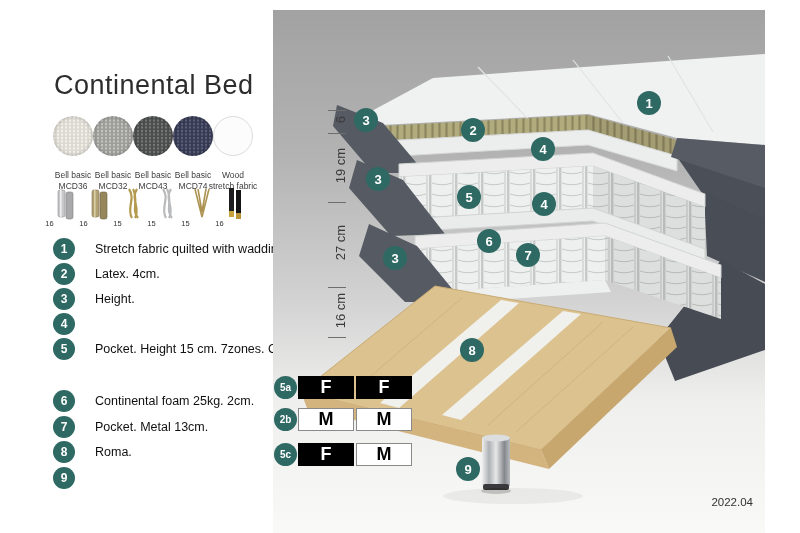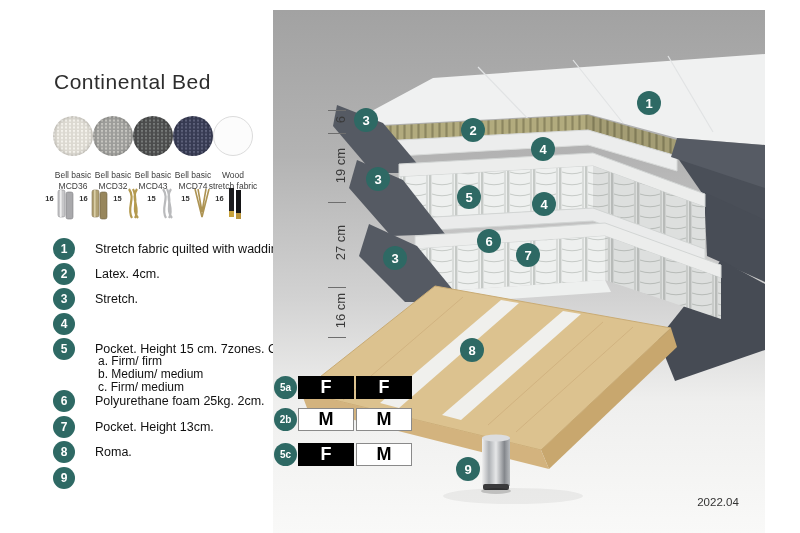--- a/index.html
+++ b/index.html
@@ -3,35 +3,35 @@
 <meta charset="utf-8">
 <style>
   html,body{margin:0;padding:0;}
   body{width:800px;height:533px;overflow:hidden;background:#ffffff;
        font-family:"Liberation Sans", sans-serif;position:relative;}
   .page{position:absolute;inset:0;}
 
   
   .title{position:absolute;left:52px;top:12px;font-size:47px;font-weight:300;
          letter-spacing:2px;color:#1b1b1b;}
-  .subtitle{position:absolute;left:54px;top:70px;font-size:21px;font-weight:300;
+  .subtitle{position:absolute;left:54px;top:70px;font-size:27px;font-weight:300;
             letter-spacing:.5px;color:#2d2d2d;}
 
   .swatches{position:absolute;left:53px;top:116px;display:flex;}
   .swatch{width:40px;position:relative;}
   .swatch-circle{width:40px;height:40px;border-radius:50%;background:#ccc;
                  box-shadow:inset 0 0 4px rgba(0,0,0,.25);}
   .swatch-circle.plain{box-shadow:none;border:1px solid #dcdcdc;width:38px;height:38px;}
   .swatch-label{position:absolute;top:54px;left:-9px;width:58px;text-align:center;
                 font-size:8.5px;line-height:1.25;color:#3c3c3c;}
 
   .legs-row{position:absolute;left:44px;top:186px;display:flex;}
   .leg-item{width:34px;display:flex;align-items:flex-start;}
   .leg-num{width:11px;text-align:center;padding-top:8px;}
-  .leg-num .n{font-size:7.5px;font-weight:bold;color:#333;display:block;}
+  .leg-num .n{font-size:7.5px;font-weight:normal;color:#333;display:block;margin-top:25px;}
   .tick-dash{width:7px;height:1px;background:#b0b0b0;margin:2px auto;}
   .leg-glyph{width:22px;height:36px;}
 
   .legend-row{position:absolute;left:53px;display:flex;align-items:center;}
   .num-circle{width:22px;height:22px;border-radius:50%;background:#2e6964;color:#fff;
               font-size:12px;font-weight:bold;display:flex;align-items:center;
               justify-content:center;flex:0 0 22px;}
   .legend-text{margin-left:20px;font-size:12.5px;color:#111;white-space:nowrap;}
   .legend-options{position:absolute;left:98px;top:355px;font-size:12px;color:#111;
                   line-height:13px;}
@@ -53,21 +53,21 @@
   .firm-row{position:absolute;left:0;height:23px;}
   .firm-circle{position:absolute;left:1px;top:0;width:23px;height:23px;border-radius:50%;
                background:#2e6964;color:#fff;font-size:10px;font-weight:bold;
                display:flex;align-items:center;justify-content:center;text-align:right;}
   .firm-box{position:absolute;left:25px;top:0;width:114px;height:23px;display:flex;gap:2px;}
   .firm-cell{flex:1;display:flex;align-items:center;justify-content:center;
              font-size:18px;font-weight:600;}
   .firm-cell.dark{background:#000;color:#fff;}
   .firm-cell.light{background:#fff;color:#000;box-shadow:inset 0 0 0 1px #8a8a8a;}
 
-  .version{position:absolute;left:410px;top:486px;width:70px;text-align:center;
+  .version{position:absolute;left:410px;top:486px;width:70px;text-align:right;
            font-size:11.5px;color:#333;}
 </style>
 </head>
 <body>
 
 <div class="page">
 
   <div class="subtitle">Continental Bed</div>
 
   <div class="swatches">
@@ -142,41 +142,36 @@
   <div class="legend-row" style="top:238px">
     <span class="num-circle">1</span>
     <span class="legend-text">Stretch fabric quilted with wadding.</span>
   </div>
   <div class="legend-row" style="top:263px">
     <span class="num-circle">2</span>
     <span class="legend-text">Latex. 4cm.</span>
   </div>
   <div class="legend-row" style="top:288px">
     <span class="num-circle">3</span>
-    <span class="legend-text">Stretch.</span>
+    <span class="legend-text">Height.</span>
   </div>
   <div class="legend-row" style="top:313px">
     <span class="num-circle">4</span>
   </div>
   <div class="legend-row" style="top:338px">
     <span class="num-circle">5</span>
     <span class="legend-text">Pocket. Height 15 cm. 7zones. Option:</span>
   </div>
-  <div class="legend-options">
-    <div>a. Firm/ firm</div>
-    <div>b. Medium/ medium</div>
-    <div>c. Firm/ medium</div>
-  </div>
   <div class="legend-row" style="top:390px">
     <span class="num-circle">6</span>
-    <span class="legend-text">Polyurethane foam 25kg. 2cm.</span>
+    <span class="legend-text">Continental foam 25kg. 2cm.</span>
   </div>
   <div class="legend-row" style="top:416px">
     <span class="num-circle">7</span>
-    <span class="legend-text">Pocket. Height 13cm.</span>
+    <span class="legend-text">Pocket. Metal 13cm.</span>
   </div>
   <div class="legend-row" style="top:441px">
     <span class="num-circle">8</span>
     <span class="legend-text">Roma.</span>
   </div>
   <div class="legend-row" style="top:467px">
     <span class="num-circle">9</span>
   </div>
 
   <div class="panel">

